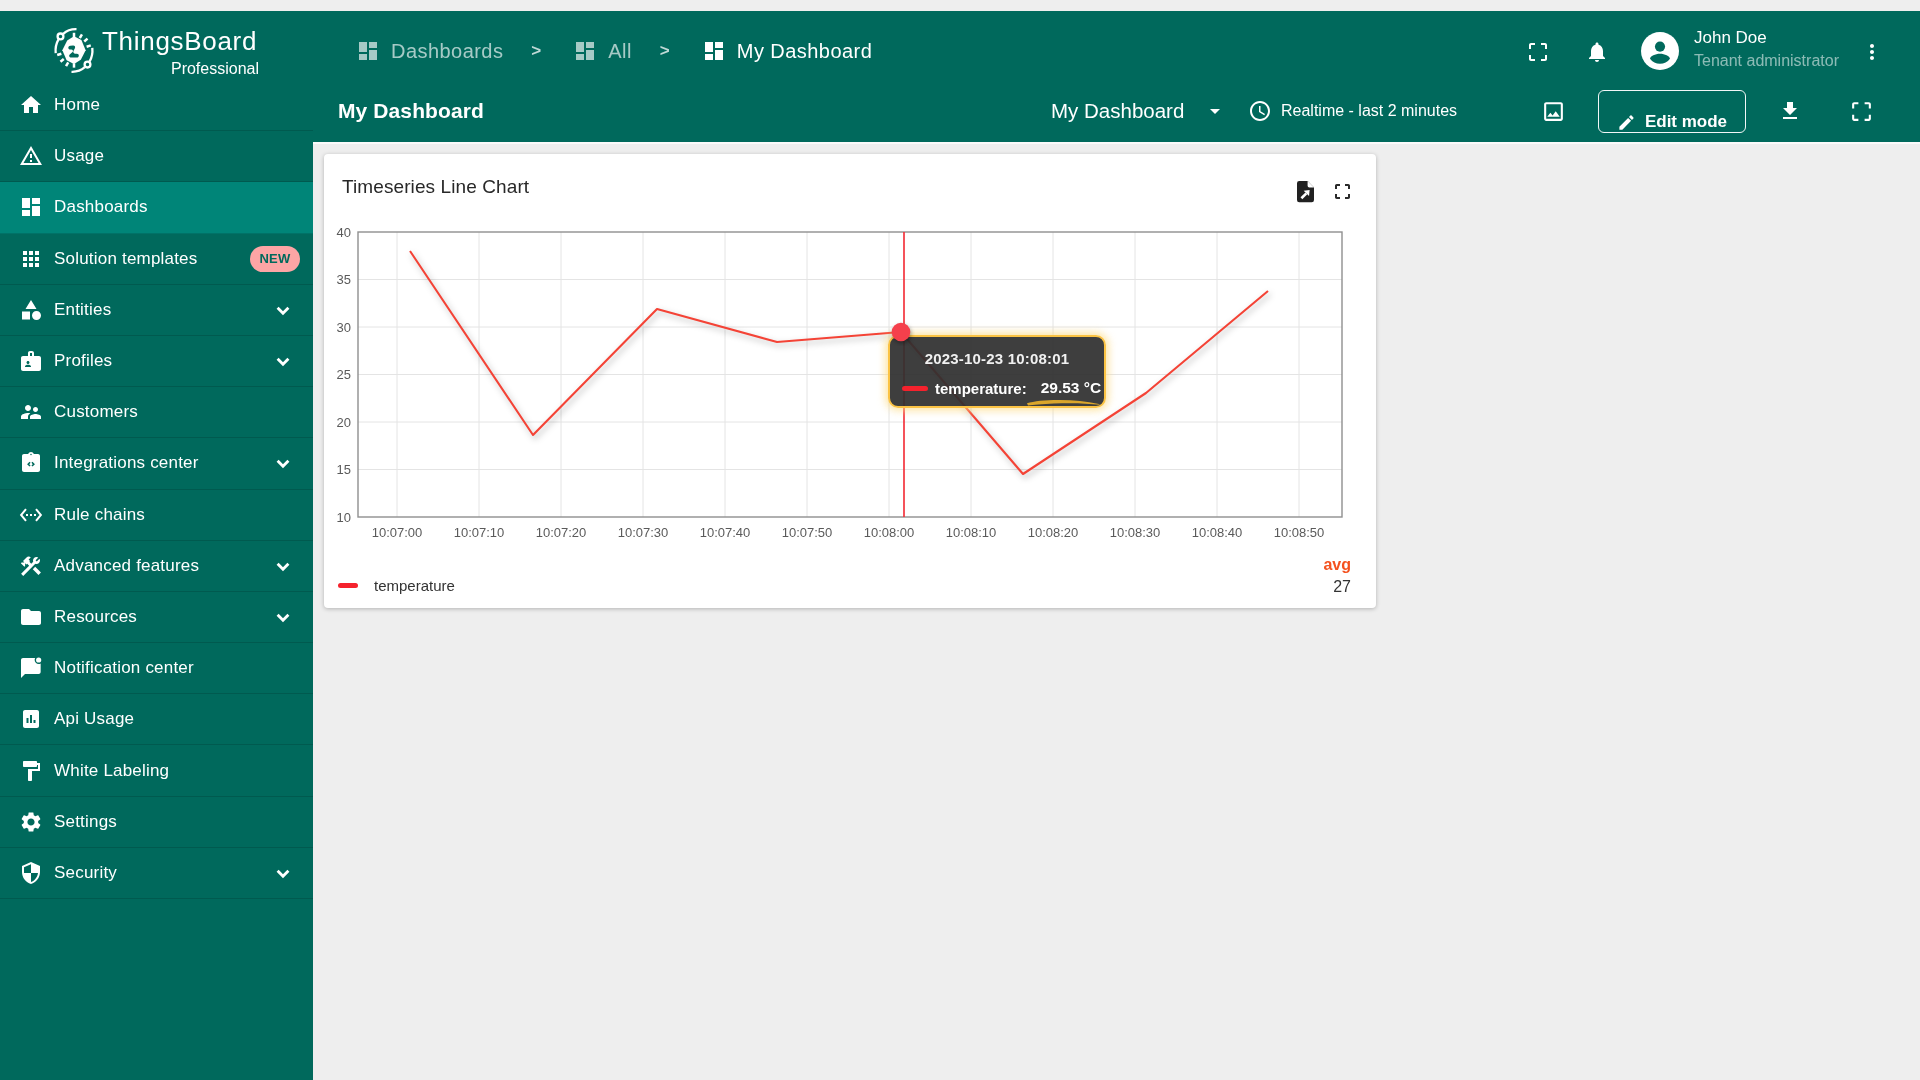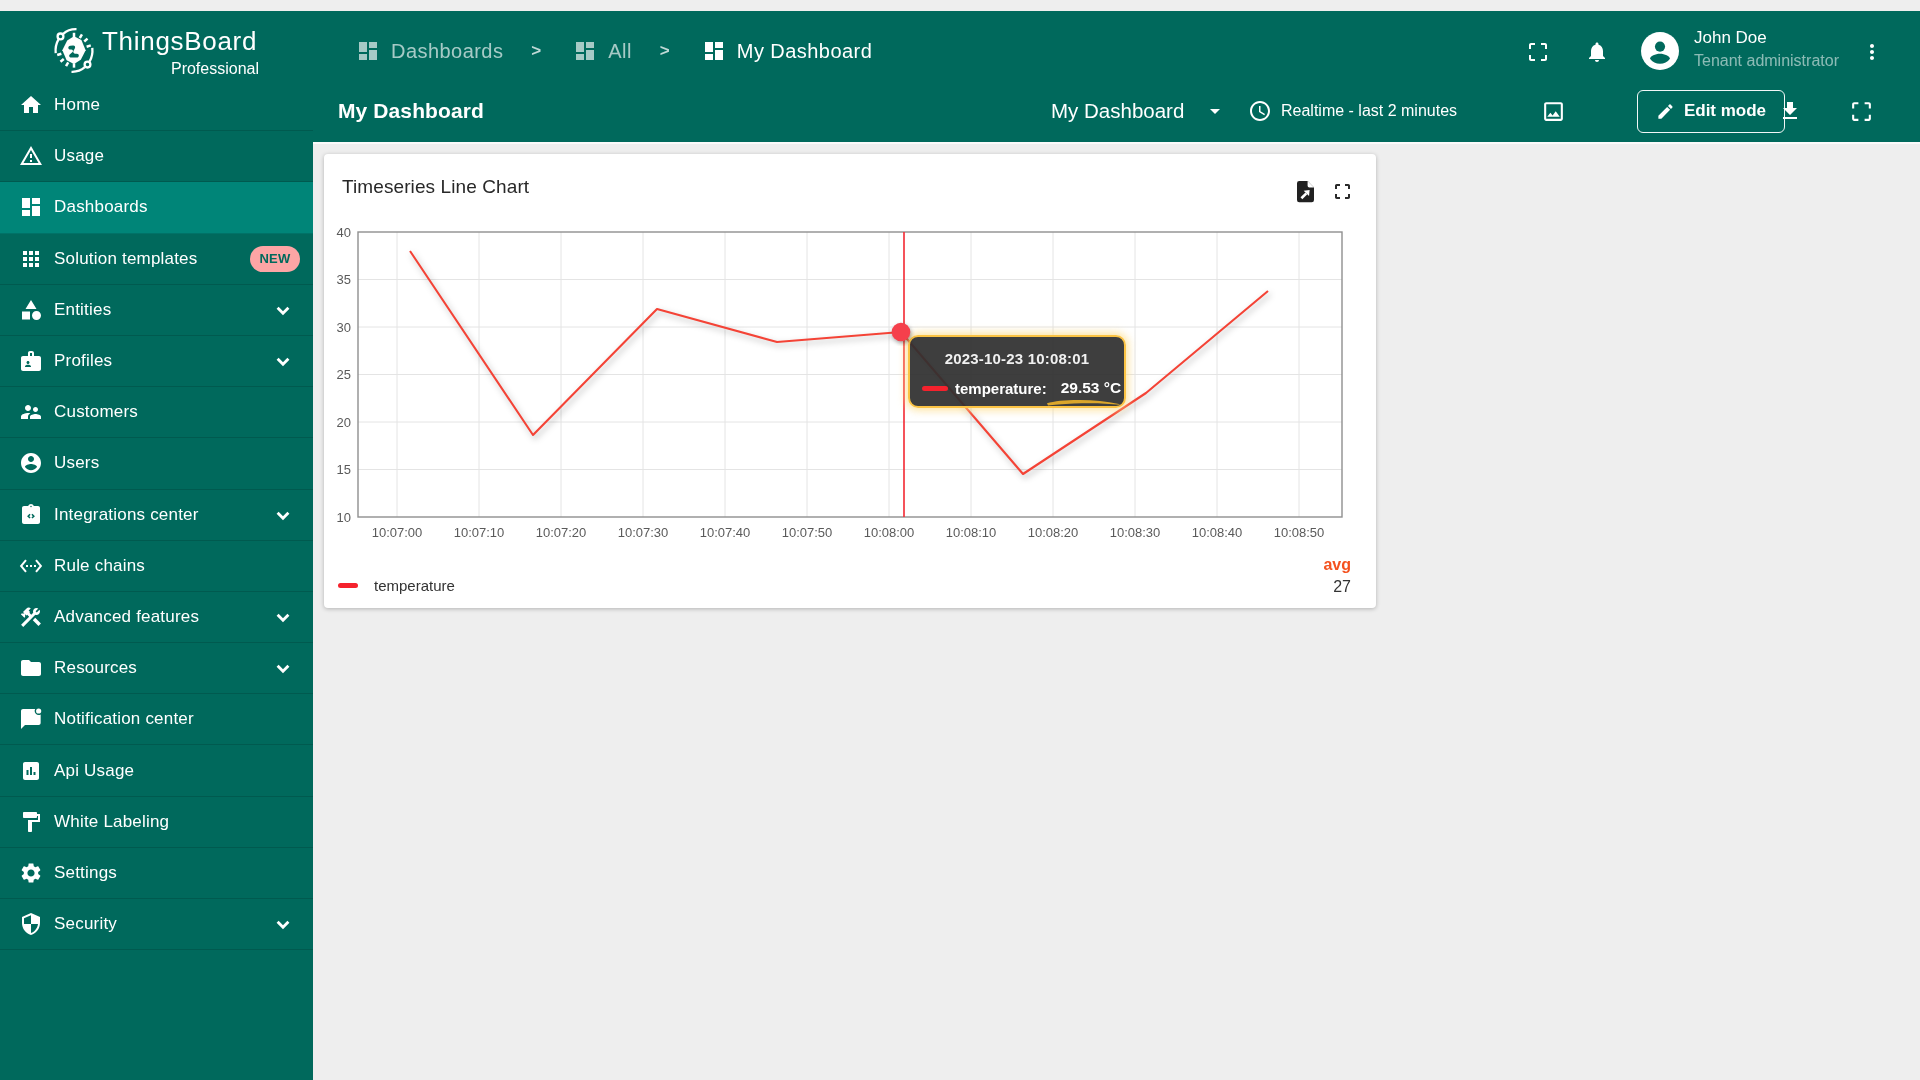--- a/index.html
+++ b/index.html
@@ -24,21 +24,21 @@
 .mi .chev { position:absolute; right:18px; top:50%; transform:translateY(-50%); }
 .newBadge { position:absolute; left:250px; top:50%; transform:translateY(-50%); width:50px; height:26px; background:#fca5a5; border-radius:13px; color:#00695c; font-size:13px; font-weight:700; display:flex; align-items:center; justify-content:center; letter-spacing:0.3px; }
 
 #toolbar { position:absolute; left:313px; top:80px; width:1607px; height:62px; background:#00695c; z-index:5; }
 #tbTitle { position:absolute; left:25px; top:50%; transform:translateY(-50%); color:#fff; font-size:21px; font-weight:700; letter-spacing:0.1px; }
 #editBtn { display:flex; align-items:center; justify-content:center; width:148px; height:43px; border:1.5px solid rgba(255,255,255,0.95); border-radius:6px; color:#fff; font-size:17px; font-weight:700; }
 
 #content { position:absolute; left:313px; top:142px; width:1820px; height:938px; background:#eeeeee; border-top:2px solid #fafafa; }
 #card { position:absolute; left:11px; top:10px; width:1052px; height:454px; background:#fff; border-radius:4px; box-shadow:0 1px 4px rgba(0,0,0,0.25); }
 #cardTitle { position:absolute; left:18px; top:22px; font-size:19px; color:#282828; letter-spacing:0.1px; }
-#tooltip { position:absolute; left:584px; top:181px; width:218px; height:73px; background:rgba(47,47,47,0.93); border:2.5px solid #fbc344; border-radius:10px; box-shadow:0 0 9px 2px rgba(252,219,130,0.8); color:#fff; }
+#tooltip { position:absolute; left:564px; top:181px; width:218px; height:73px; background:rgba(47,47,47,0.93); border:2.5px solid #fbc344; border-radius:10px; box-shadow:0 0 9px 2px rgba(252,219,130,0.8); color:#fff; }
 #ttTitle { position:absolute; width:100%; top:13px; text-align:center; font-size:15px; font-weight:700; color:#f0f0f0; letter-spacing:0.2px; }
 #ttRow { position:absolute; left:12px; top:42px; display:flex; align-items:center; }
 #ttSwatch { width:26px; height:5px; border-radius:2.5px; background:#f5222d; margin-right:7px; }
 #ttLabel { font-size:15px; font-weight:700; }
 #ttVal { font-size:15.5px; font-weight:700; margin-left:14px; }
 #legend { position:absolute; left:14px; top:423px; height:17px; display:flex; align-items:center; }
 #legSwatch { width:20px; height:5px; border-radius:2.5px; background:#f5222d; }
 #legLbl { margin-left:16px; font-size:15px; color:#333; }
 #avgHdr { position:absolute; left:953px; top:402px; width:74px; text-align:right; font-size:16px; font-weight:700; color:#f4511e; }
 #avgVal { position:absolute; left:953px; top:424px; width:74px; text-align:right; font-size:16px; color:#333; }
@@ -144,26 +144,20 @@
       </svg>
     </div>
   <div class="mi">
       <svg class="ic" viewBox="0 0 24 24" fill="#fff">
         <path d="M16.5 12c1.38 0 2.49-1.12 2.49-2.5S17.88 7 16.5 7C15.12 7 14 8.12 14 9.5s1.12 2.5 2.5 2.5zM9 11c1.66 0 2.99-1.34 2.99-3S10.66 5 9 5C7.34 5 6 6.34 6 8s1.34 3 3 3zm7.5 3c-1.83 0-5.5.92-5.5 2.75V19h11v-2.25c0-1.83-3.67-2.75-5.5-2.75zM9 13c-2.33 0-7 1.17-7 3.5V19h7v-2.25c0-.85.33-2.34 2.37-3.47C10.5 13.1 9.66 13 9 13z"></path>
       </svg>
       <span class="lbl">Customers</span>
     </div>
   <div class="mi">
       <svg class="ic" viewBox="0 0 24 24" fill="#fff">
-        <path d="M12 2C6.48 2 2 6.48 2 12s4.48 10 10 10 10-4.48 10-10S17.52 2 12 2zm0 3c1.66 0 3 1.34 3 3s-1.34 3-3 3-3-1.34-3-3 1.34-3 3-3zm0 14.2c-2.5 0-4.71-1.28-6-3.22.03-1.99 4-3.08 6-3.08 1.99 0 5.97 1.09 6 3.08-1.29 1.94-3.5 3.22-6 3.22z"></path>
-      </svg>
-      <span class="lbl">Users</span>
-    </div>
-  <div class="mi">
-      <svg class="ic" viewBox="0 0 24 24" fill="#fff">
         <path d="M19 3h-4.18C14.4 1.84 13.3 1 12 1c-1.3 0-2.4.84-2.82 2H5c-1.1 0-2 .9-2 2v14c0 1.1.9 2 2 2h14c1.1 0 2-.9 2-2V5c0-1.1-.9-2-2-2zm-7-.25c.41 0 .75.34.75.75s-.34.75-.75.75-.75-.34-.75-.75.34-.75.75-.75zm-1.5 12.84L8.09 13.17l2.41-2.42 1.06 1.06-1.35 1.36 1.35 1.35-1.06 1.07zm3 .01l-1.06-1.06 1.35-1.36-1.35-1.35 1.06-1.06 2.41 2.41-2.41 2.42z"></path>
       </svg>
       <span class="lbl">Integrations center</span>
       <svg class="chev" width="24" height="24" viewBox="0 0 24 24" fill="none" stroke="#fff" stroke-width="2.8">
         <path d="M6.6 9.7l5.4 5.6 5.4-5.6"></path>
       </svg>
     </div>
   <div class="mi">
       <svg class="ic" viewBox="0 0 24 24" fill="#fff">
         <path d="M7.77 6.76L6.23 5.48.82 12l5.41 6.52 1.54-1.28L3.42 12l4.35-5.24zM7 13h2v-2H7v2zm10-2h-2v2h2v-2zm-6 2h2v-2h-2v2zm6.77-7.52l-1.54 1.28L20.58 12l-4.35 5.24 1.54 1.28L23.18 12l-5.41-6.52z"></path>
@@ -229,21 +223,21 @@
   <svg style="position:absolute;left:890px;top:19px;" width="24" height="24" viewBox="0 0 24 24" fill="#fff">
       <path d="M7 10l5 5 5-5z"></path>
     </svg>
   <svg style="position:absolute;left:935px;top:19px;" width="24" height="24" viewBox="0 0 24 24" fill="#fff">
       <path d="M11.99 2C6.47 2 2 6.48 2 12s4.47 10 9.99 10C17.52 22 22 17.52 22 12S17.52 2 11.99 2zm.01 18c-4.42 0-8-3.58-8-8s3.58-8 8-8 8 3.58 8 8-3.58 8-8 8zm.5-13H11v6l5.25 3.15.75-1.23-4.5-2.67z"></path>
     </svg>
   <div style="position:absolute;left:968px;top:50%;transform:translateY(-50%);color:#fff;font-size:16px;">Realtime - last 2 minutes</div>
   <svg style="position:absolute;left:1228px;top:19px;" width="25" height="25" viewBox="0 0 24 24" fill="#fff">
       <path d="M19 5v14H5V5h14m0-2H5c-1.1 0-2 .9-2 2v14c0 1.1.9 2 2 2h14c1.1 0 2-.9 2-2V5c0-1.1-.9-2-2-2zm-4.86 8.86l-3 3.87L9 13.14 6 17h12l-3.86-5.14z"></path>
     </svg>
-  <div id="editBtn" style="position:absolute;left:1324px;top:9.5px;">
+  <div id="editBtn" style="position:absolute;left:1285px;top:9.5px;align-items:flex-end;">
     <svg width="19" height="19" viewBox="0 0 24 24" fill="#fff" style="margin-right:9px;">
         <path d="M3 17.25V21h3.75L17.81 9.94l-3.75-3.75L3 17.25zM20.71 7.04c.39-.39.39-1.02 0-1.41l-2.34-2.34c-.39-.39-1.02-.39-1.41 0l-1.83 1.83 3.75 3.75 1.83-1.83z"></path>
       </svg>
     Edit mode
   </div>
   <svg style="position:absolute;left:1465px;top:19px;" width="24" height="24" viewBox="0 0 24 24" fill="#fff">
       <path d="M19 9h-4V3H9v6H5l7 7 7-7zM5 18v2h14v-2H5z"></path>
     </svg>
   <svg style="position:absolute;left:1536px;top:19px;" width="25" height="25" viewBox="0 0 24 24" fill="#fff">
       <path d="M3 5v4h2V5h4V3H5c-1.1 0-2 .9-2 2zm2 10H3v4c0 1.1.9 2 2 2h4v-2H5v-4zm14 4h-4v2h4c1.1 0 2-.9 2-2v-4h-2v4zM19 3h-4v2h4v4h2V5c0-1.1-.9-2-2-2z"></path>

